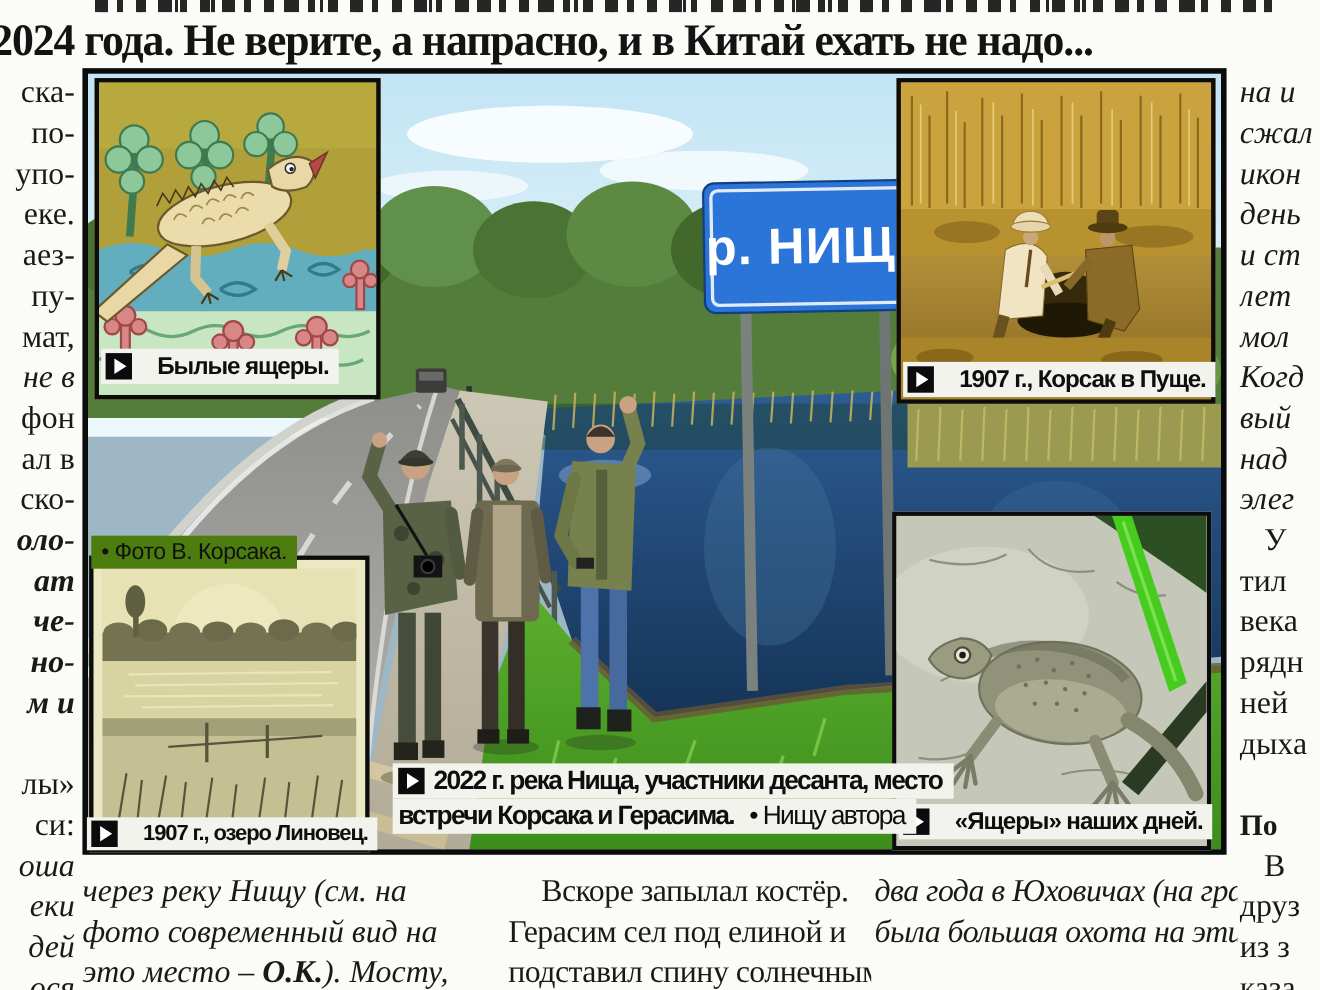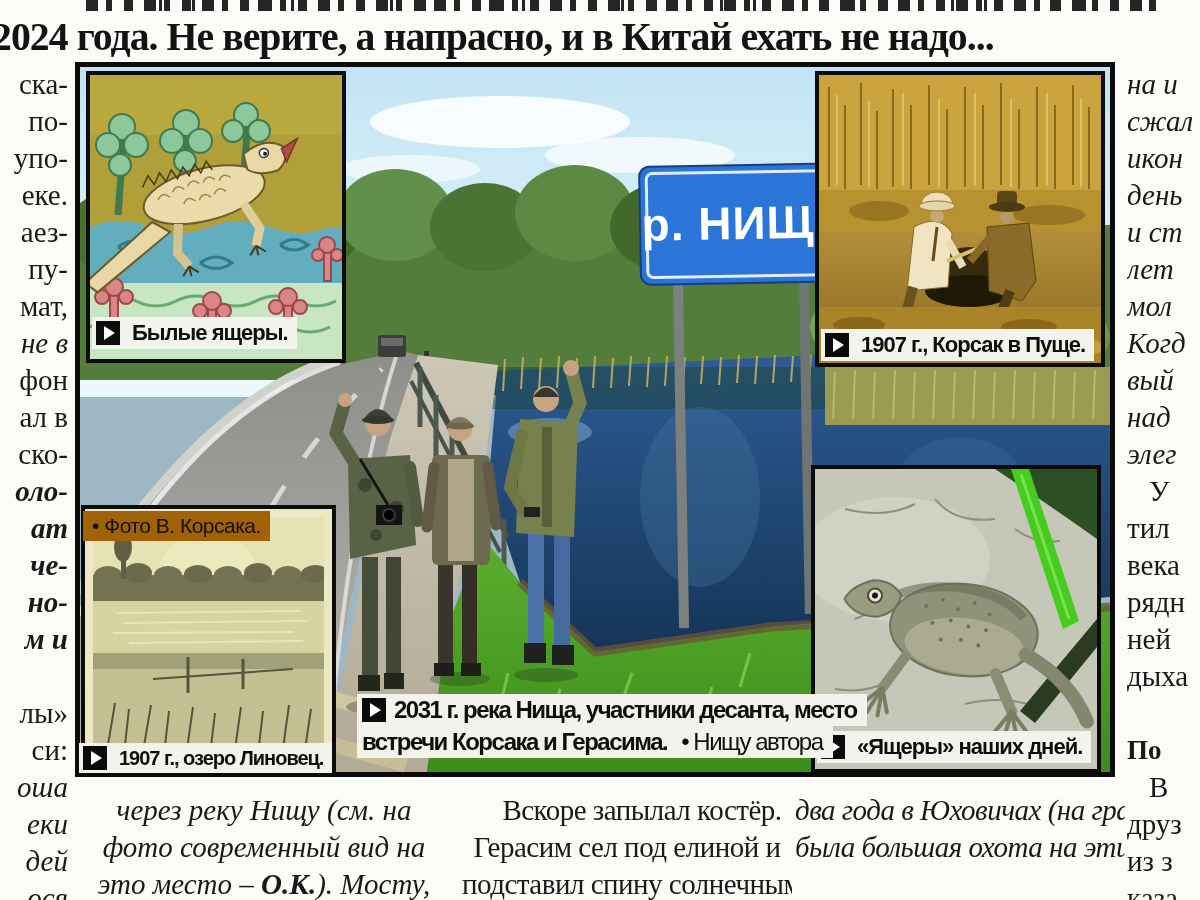--- a/index.html
+++ b/index.html
@@ -27,38 +27,38 @@
   .photo-frame{position:absolute;left:75px;top:62px;width:1040px;height:715px;
     border:5px solid #0b0b0b;box-sizing:border-box;background:#9db8c4;}
   .scene{position:absolute;inset:0;width:1030px;height:705px;}
   .inset{position:absolute;border:4px solid #0c0c0c;box-sizing:border-box;}
   .inset svg{display:block;width:100%;height:100%;}
   .inset-tl{left:6px;top:4px;width:260px;height:292px;background:#b1a039;}
   .inset-tr{left:735px;top:4px;width:290px;height:296px;background:#c9a23f;}
   .inset-bl{left:1px;top:438px;width:255px;height:270px;background:#ece8c4;padding:8px;}
   .inset-br{left:731px;top:398px;width:290px;height:308px;background:#ffffff;}
   
-  .cap{position:absolute;display:flex;align-items:center;gap:12px;background:#f3f3ee;
+  .cap{position:absolute;display:flex;align-items:center;gap:23px;background:#f3f3ee;
     color:#0e0e0e;font-family:"Liberation Sans",sans-serif;font-weight:bold;font-size:22px;
     letter-spacing:-1px;padding:3px 9px 3px 4px;white-space:nowrap;z-index:6;}
   .mk{width:24px;height:24px;background:#0b0b0b;display:flex;align-items:center;justify-content:center;flex:0 0 auto;}
   .mk i{display:block;width:0;height:0;border-left:11px solid #fff;
         border-top:7px solid transparent;border-bottom:7px solid transparent;margin-left:3px;}
   .cap-bl{font-size:20px;}
-  .credit{position:absolute;left:3px;top:420px;background:#a16207;z-index:6;
+  .credit{position:absolute;left:3px;top:420px;background:#4d7c0f;z-index:6;
     font-family:"Liberation Sans",sans-serif;font-size:21px;letter-spacing:-0.5px;
-    color:#111;padding:3px 9px;white-space:nowrap;margin-top:24px;}
+    color:#111;padding:3px 9px;white-space:nowrap;}
   .main-cap{position:absolute;left:277px;top:627px;z-index:6;font-family:"Liberation Sans",sans-serif;}
   .main-cap .row{display:flex;align-items:center;gap:8px;background:#f3f3ee;
     padding:2px 10px 2px 5px;width:max-content;font-weight:bold;font-size:24px;
     letter-spacing:-1.5px;color:#0e0e0e;white-space:nowrap;}
   .main-cap .row+.row{margin-top:0;}
   .main-cap .light{font-weight:normal;margin-left:6px;}
   
-  .bcol{position:absolute;top:792px;height:108px;overflow:hidden;font-size:29px;line-height:37px;text-align:center;}
+  .bcol{position:absolute;top:792px;height:108px;overflow:hidden;font-size:29px;line-height:37px;}
   .bcol .bl{height:37px;white-space:nowrap;overflow:hidden;}
   .bcol1{left:75px;width:378px;font-style:italic;}
   .bcol2{left:462px;width:330px;letter-spacing:-0.5px;}
   .bcol2 .ind{padding-left:30px;}
   .bcol3{left:795px;width:330px;font-style:italic;letter-spacing:-0.5px;}
   .bb{font-weight:bold;}
 </style>
 </head>
 <body>
 
@@ -588,21 +588,21 @@
     </div>
   </div>
 
   <div class="credit">• Фото В. Корсака.</div>
 
   <div class="main-cap">
     <div class="row">
       <span class="mk">
           <i></i>
         </span>
-      <span>2031 г. река Нища, участники десанта, место</span>
+      <span>2022 г. река Нища, участники десанта, место</span>
     </div>
     <div class="row">
       <span>встречи Корсака и Герасима.</span>
       <span class="light">• Нищу автора</span>
     </div>
   </div>
 </div>
 
 <div class="bcol bcol1">
   <div class="bl">через реку Нищу (см. на</div>

